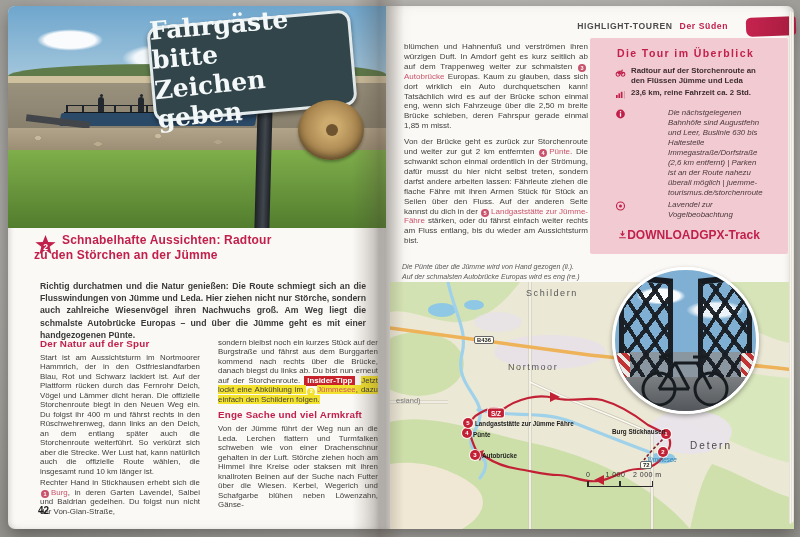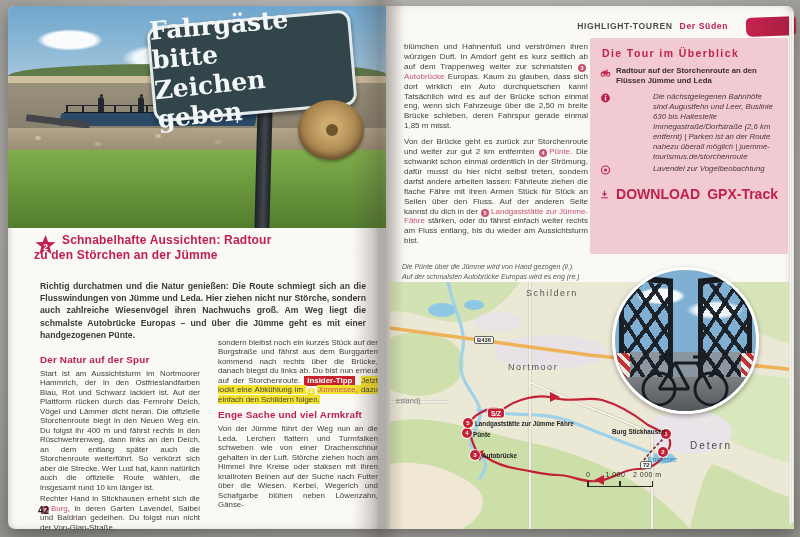--- a/index.html
+++ b/index.html
@@ -64,21 +64,21 @@
 
   .star-badge{position:absolute;left:27px;top:229px;width:21px;height:21px;background:#c2204c;
        clip-path:polygon(50% 0%,63% 33%,98% 35%,70% 56%,79% 92%,50% 72%,21% 92%,30% 56%,2% 35%,37% 33%);
        display:flex;align-items:center;justify-content:center;}
   .star-badge span{color:#fff;font-size:8.5px;font-weight:bold;margin-top:3px;}
   .headline{position:absolute;left:26px;top:227px;width:344px;color:#c2204c;font-size:12px;font-weight:800;line-height:1.22;letter-spacing:.2px;}
   .headline .l1{display:block;padding-left:28px;}
   .intro{position:absolute;left:32px;top:274px;width:326px;font-size:8.7px;font-weight:700;color:#3a3a3a;line-height:1.4;text-align:justify;}
   .cols{position:absolute;left:32px;top:332px;width:338px;height:172px;}
   .col{position:absolute;top:0;width:160px;font-size:7.9px;line-height:1.2;color:#3e3e3e;text-align:justify;}
-  .col.c1{left:0;margin-top:16px;}
+  .col.c1{left:0;}
   .col.c2{left:178px;}
   .col p{margin:0 0 2px 0;}
   .subhead{color:#c2204c;font-weight:700;font-size:9.8px;margin:0 0 3px 0;letter-spacing:.2px;}
   .c2 .subhead{margin-top:5px;}
   .pagenum{position:absolute;left:30px;bottom:13px;font-weight:700;font-size:10px;color:#1e1e1e;}
 
   .num{display:inline-flex;align-items:center;justify-content:center;width:8px;height:8px;border-radius:50%;
        background:#c9536b;color:#fff;font-size:5.5px;font-weight:700;margin:0 2px 0 1px;position:relative;top:1px;}
   .link{color:#c9536b;}
   .tip{background:#c8232b;color:#fff;font-weight:700;padding:0 3px 1px 3px;margin-right:2px;}
@@ -86,28 +86,28 @@
 
   
   .rp-header{position:absolute;top:15px;right:66px;font-size:8.6px;font-weight:700;letter-spacing:.6px;color:#4c4c4c;white-space:nowrap;}
   .rp-header .chapter{color:#c2204c;margin-left:7px;}
   .brush{position:absolute;top:11px;right:-2px;width:50px;height:19px;transform:rotate(-2deg);
        background:linear-gradient(100deg,#c7234f,#a51c3f);border-radius:5px 3px 4px 6px;}
   .rp-col{position:absolute;left:18px;top:36px;width:184px;font-size:8px;line-height:1.24;color:#3e3e3e;text-align:justify;}
   .rp-col p{margin:0 0 6px 0;}
 
   .overview{position:absolute;left:204px;top:32px;width:198px;height:216px;background:#f1cbd1;border-radius:2px;
-       padding:9px 10px;box-sizing:border-box;}
+       padding:9px 25px;box-sizing:border-box;}
   .ov-title{color:#c2204c;font-weight:700;font-size:10.5px;letter-spacing:1.4px;margin:0 0 7px 2px;}
   .ov-row{display:flex;gap:5px;font-size:7.8px;line-height:1.28;color:#4a373c;margin-bottom:2px;}
   .ov-row.bold{font-weight:700;color:#3c2b30;}
   .ov-row.italic{font-style:italic;gap:42px;}
   .ov-row.gap{margin-top:6px;}
   .ov-icon{flex:0 0 11px;padding-top:1px;}
-  .ov-download{text-align:center;color:#c2204c;font-weight:700;font-size:14px;margin-top:8px;display:flex;gap:0;justify-content:space-between;align-items:center;}
+  .ov-download{text-align:center;color:#c2204c;font-weight:700;font-size:12px;margin-top:8px;display:flex;gap:0;justify-content:center;align-items:center;}
   .caption{position:absolute;left:16px;top:256px;width:235px;font-size:7px;font-style:italic;color:#585858;line-height:1.4;}
 
   .map{position:absolute;left:4px;top:276px;width:404px;height:247px;overflow:hidden;background:#ece8d6;}
   .map svg{position:absolute;inset:0;}
   .maplbl{position:absolute;white-space:nowrap;}
   .town{font-size:9px;color:#555;letter-spacing:1.6px;}
   .town.big{font-size:10px;letter-spacing:2px;color:#4a4a4a;}
   .cutlbl{font-size:7.5px;color:#777;}
   .poi{font-size:6.3px;font-weight:700;color:#1d1d1d;}
   .lake-lbl{font-size:6.3px;font-style:italic;color:#2f7fae;}
@@ -219,20 +219,33 @@
                 <g fill="none" stroke="#c2204c" stroke-width="1.1">
                   <circle cx="2.5" cy="7.3" r="1.9"></circle>
                   <circle cx="7.5" cy="7.3" r="1.9"></circle>
                   <path d="M2.5,7.3 L4.1,4.3 H6.2 L7.5,7.3 M4.1,4.3 L5.5,7.3 M6,3.2 h1.5 M3.2,4.3 h-1.2"></path>
                 </g>
               </svg>
           </span>
           <span>Radtour auf der Storchenroute an den Flüssen Jümme und Leda</span>
         </div>
 
+        <div class="ov-row bold">
+          <span class="ov-icon">
+            <svg width="11" height="10" viewBox="0 0 10 10">
+                <g fill="#c2204c">
+                  <rect x="0.5" y="6" width="1.7" height="3"></rect>
+                  <rect x="2.9" y="4.4" width="1.7" height="4.6"></rect>
+                  <rect x="5.3" y="2.8" width="1.7" height="6.2"></rect>
+                </g>
+                <rect x="8.4" y="2" width="1.1" height="7.6" fill="#d89aa6"></rect>
+              </svg>
+          </span>
+          <span>23,6 km, reine Fahrzeit ca. 2 Std.</span>
+        </div>
 
         <div class="ov-row italic gap">
           <span class="ov-icon">
             <svg width="11" height="10" viewBox="0 0 10 10">
                 <circle cx="5" cy="5" r="4.4" fill="#c2204c"></circle>
                 <rect x="4.35" y="4.2" width="1.3" height="3.4" fill="#fff"></rect>
                 <rect x="4.35" y="2.1" width="1.3" height="1.3" fill="#fff"></rect>
               </svg>
           </span>
           <span>Die nächstgelegenen Bahnhöfe sind Augustfehn und Leer, Buslinie 630 bis Haltestelle Immegastraße/Dorfstraße (2,6 km entfernt) | Parken ist an der Route nahezu überall möglich | juemme-tourismus.de/storchenroute</span>

